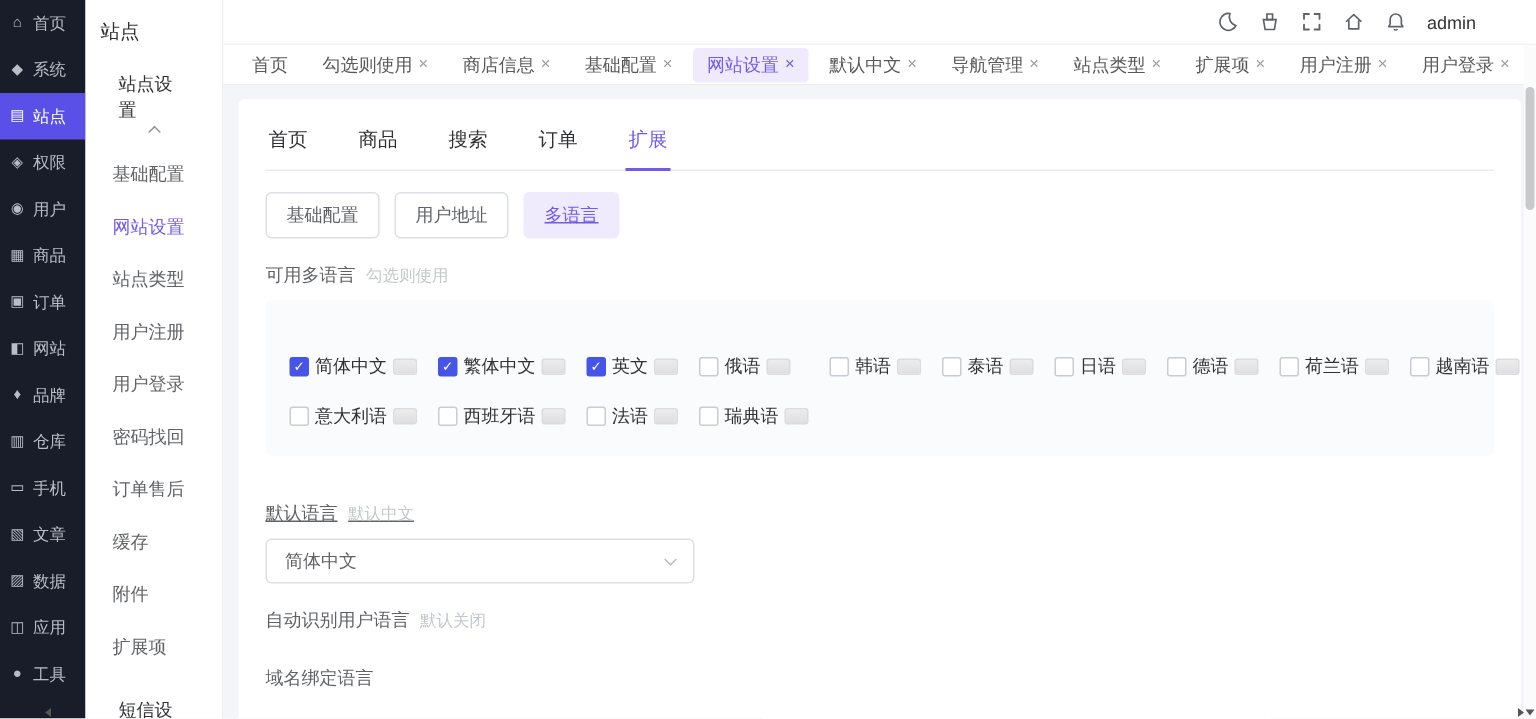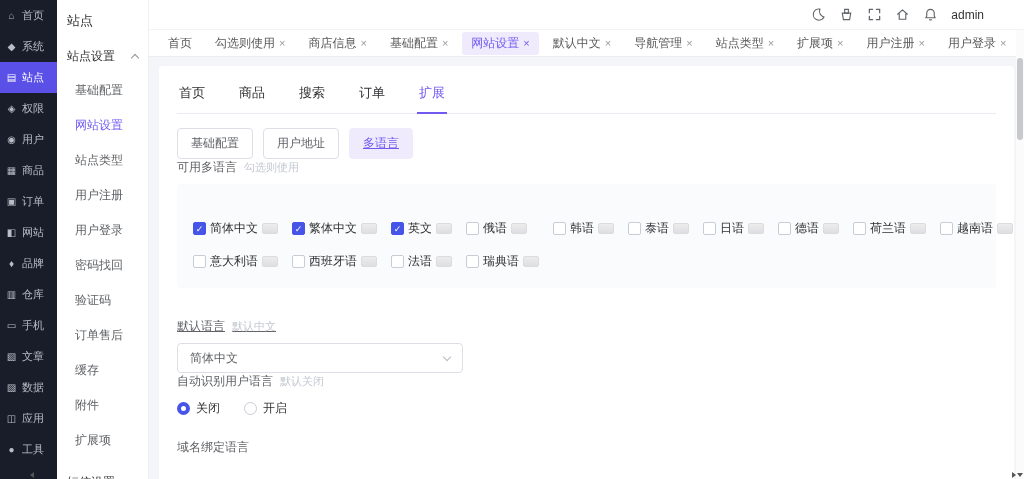--- a/index.html
+++ b/index.html
@@ -13,21 +13,21 @@
 
   
   .rail{width:57px;flex:none;background:var(--rail-bg);color:#b9bdc6;overflow:hidden;}
   .rail-item{height:31px;display:flex;align-items:center;gap:5px;padding:0 3px 0 6px;font-size:11px;cursor:pointer;white-space:nowrap;}
   .rail-item .ric{font-size:10px;width:11px;text-align:center;flex:none;}
   .rail-item.active{background:var(--rail-active);color:#fff;}
 
   
   .submenu{width:92px;flex:none;background:#fff;border-right:1px solid #efefef;font-size:12px;overflow:hidden;}
   .submenu-title{padding:12px 10px 10px;font-size:13px;color:#303133;}
-  .submenu-group{display:flex;align-items:center;justify-content:space-between;padding:8px 10px;color:#303133;cursor:pointer;}
+  .submenu-group{display:flex;align-items:center;justify-content:space-between;padding:8px 22px;color:#303133;cursor:pointer;flex-direction:column;}
   .submenu-group.mt{margin-top:8px;}
   .submenu-item{padding:9px 0 9px 18px;color:#606266;cursor:pointer;white-space:nowrap;}
   .submenu-item.active{color:var(--accent);}
   .chev{width:6px;height:6px;border-right:1px solid #909399;border-bottom:1px solid #909399;display:inline-block;}
   .chev.up{transform:rotate(-135deg);margin-top:3px;}
   .chev.down{transform:rotate(45deg);margin-top:-3px;border-color:#b6bac4;}
 
   
   .main{flex:1;display:flex;flex-direction:column;min-width:0;}
   .topbar{height:30px;background:#fff;display:flex;align-items:center;justify-content:flex-end;gap:13px;padding-right:40px;border-bottom:1px solid #f3f3f3;}
@@ -44,21 +44,21 @@
   .card{background:#fff;border-radius:4px;height:110%;padding:0 18px 20px;}
 
   .ctabs{display:flex;gap:30px;border-bottom:1px solid #e9ecf2;padding-top:6px;}
   .ctab{padding:12px 2px 10px;font-size:13px;color:#303133;cursor:pointer;}
   .ctab.active{color:var(--accent);border-bottom:2px solid var(--accent);margin-bottom:-1px;text-align:center;}
 
   .chips{margin-top:14px;display:flex;gap:10px;}
   .chip{padding:6px 13px;font-size:12px;color:#606266;border:1px solid #dcdfe6;border-radius:4px;background:#fff;cursor:pointer;}
   .chip.active{background:var(--accent-light);color:var(--accent);border-color:var(--accent-light);text-decoration:underline;}
 
-  .field-label{font-size:12px;color:#606266;}
+  .field-label{margin-top:16px;font-size:12px;color:#606266;}
   .field-label.mt-lg{margin-top:30px;text-decoration:underline;}
   .hint{color:#c3c7cf;margin-left:7px;font-size:11px;}
 
   .lang-panel{margin-top:8px;background:#fafbfc;border-radius:4px;padding:36px 16px 18px;
     display:grid;grid-template-columns:repeat(10,max-content);column-gap:14px;row-gap:16px;}
   .lang{display:inline-flex;align-items:center;gap:4px;cursor:pointer;white-space:nowrap;}
   .cb{width:13px;height:13px;border:1px solid #c9ccd4;border-radius:2px;background:#fff;display:inline-flex;align-items:center;justify-content:center;font-size:9px;color:transparent;flex:none;}
   .cb.checked{background:var(--control);border-color:var(--control);color:#fff;}
   .cb i{font-style:normal;}
   .lang-label{font-size:12px;color:#303133;}
@@ -157,21 +157,20 @@
     <div class="submenu-group">
       <span>站点设置</span>
       <span class="chev up"></span>
     </div>
     <div class="submenu-item">基础配置</div>
     <div class="submenu-item active">网站设置</div>
     <div class="submenu-item">站点类型</div>
     <div class="submenu-item">用户注册</div>
     <div class="submenu-item">用户登录</div>
     <div class="submenu-item">密码找回</div>
-    <div class="submenu-item">验证码</div>
     <div class="submenu-item">订单售后</div>
     <div class="submenu-item">缓存</div>
     <div class="submenu-item">附件</div>
     <div class="submenu-item">扩展项</div>
     <div class="submenu-group mt">
       <span>短信设置</span>
     </div>
 
   </aside>
 
@@ -384,30 +383,20 @@
           <span>默认语言</span><span class="hint">默认中文</span>
         </div>
         <div class="select">
           <span class="select-value">简体中文</span>
           <span class="chev down"></span>
         </div>
 
         <div class="field-label">
           <span>自动识别用户语言</span><span class="hint">默认关闭</span>
         </div>
-        <div class="radios">
-          <label class="radio">
-              <span class="rdot on"></span>
-              <span class="lbl">关闭</span>
-            </label>
-          <label class="radio">
-              <span class="rdot"></span>
-              <span class="lbl">开启</span>
-            </label>
-        </div>
 
         <div class="field-label" style="margin-top:22px">
           <span>域名绑定语言</span>
         </div>
 
       </div>
     </div>
   </div>
 
   <div class="vscroll">

